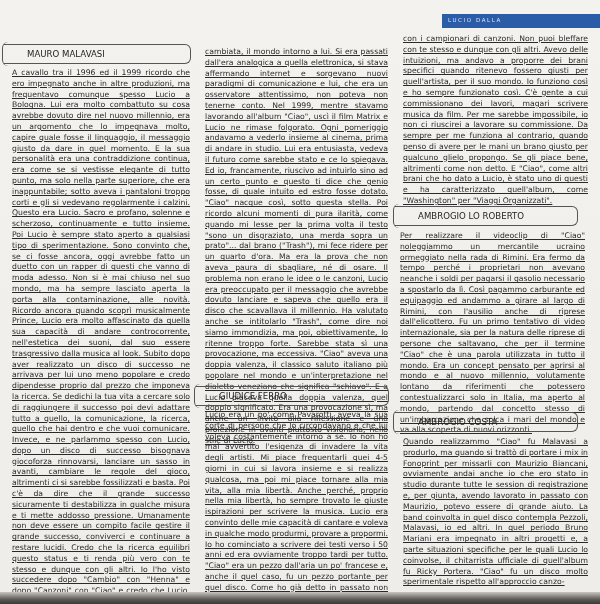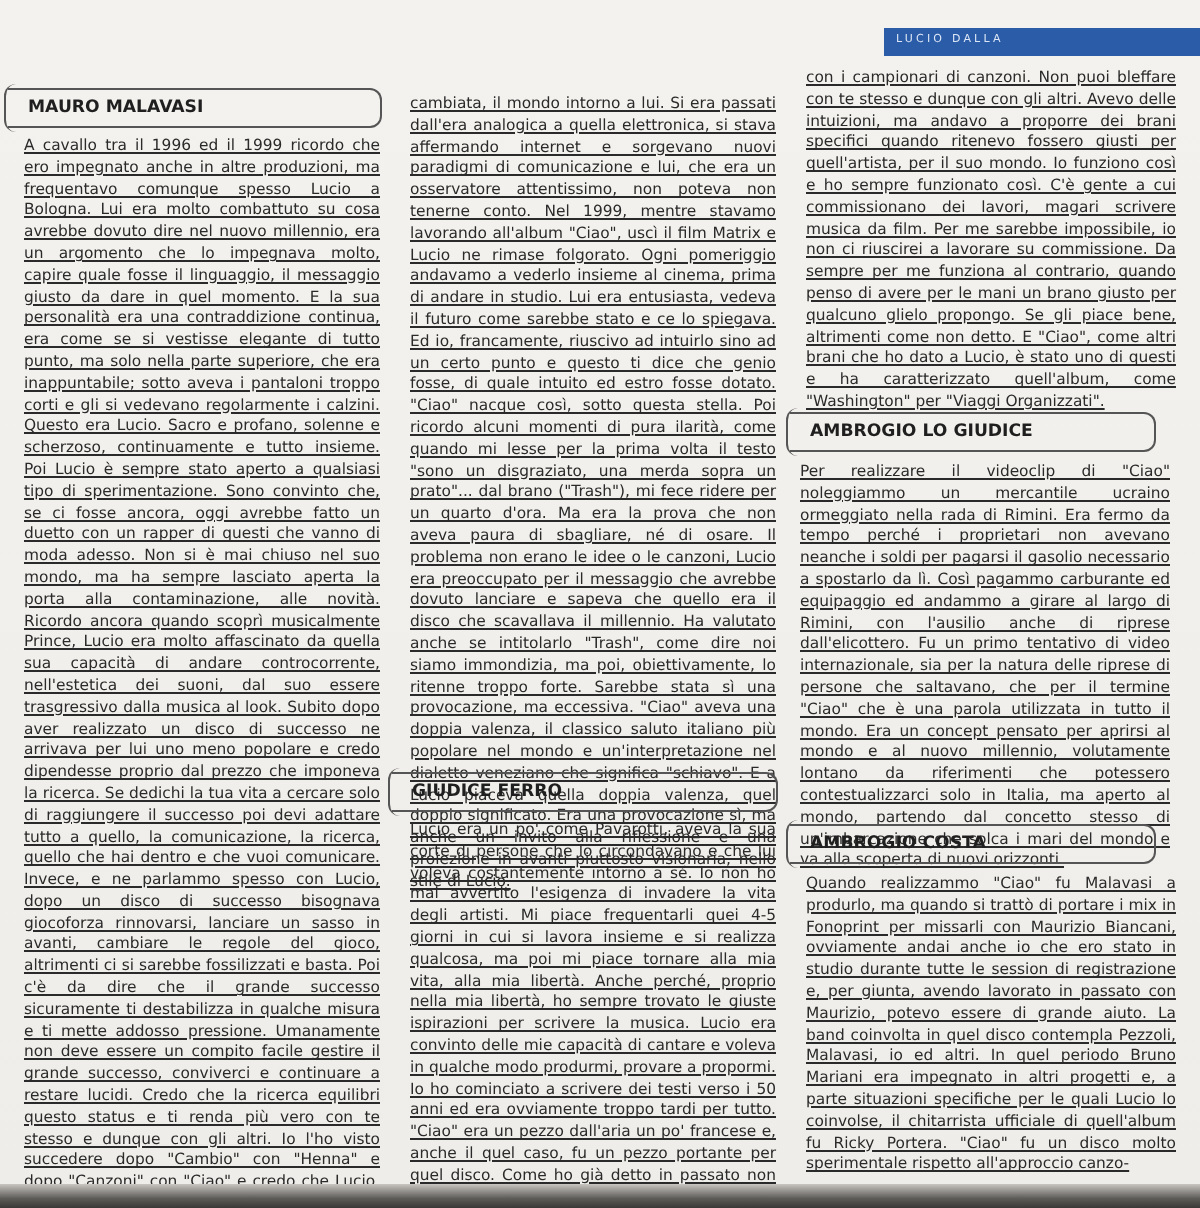--- a/index.html
+++ b/index.html
@@ -27,22 +27,22 @@
   .name-box {
     position: absolute; height: 18px;
     border: 1px solid #555; border-left: none; border-radius: 0 6px 6px 0;
     background: transparent;
   }
   .name-box::before {
     content: ""; position: absolute; left: -2px; top: -3px; width: 6px; height: 24px;
     border-left: 1px solid #555; border-radius: 6px 0 0 6px;
   }
   .name-box span {
-    position: absolute; left: 10px; top: 4px;
-    font-weight: bold; font-size: 8.6px; color: #1f1f1f;
+    position: absolute; left: 23px; top: 4px;
+    font-weight: normal; font-size: 8.6px; color: #1f1f1f;
     font-family: "DejaVu Sans", sans-serif;
     text-align: center;
   }
   .nb1 { left: 4px; top: 44px; width: 186px; }
   .nb2 { left: 196px; top: 386px; width: 192px; }
   .nb3 { left: 395px; top: 206px; width: 182px; }
   .nb4 { left: 395px; top: 412px; width: 182px; }
   .bottom-shadow {
     position: absolute; left: 0; top: 592px; width: 600px; height: 12px;
     background: linear-gradient(180deg, #c9c6c1 0%, #5e5c59 60%, #3a3836 100%);
@@ -69,21 +69,21 @@
   <span>GIUDICE FERRO</span>
 </div>
 <div class="col" style="left:205px; top:410px; width:183px;">
   <p>Lucio era un po' come Pavarotti, aveva la sua corte di persone che lo circondavano e che lui voleva costantemente intorno a sé. Io non ho mai avvertito l'esigenza di invadere la vita degli artisti. Mi piace frequentarli quei 4-5 giorni in cui si lavora insieme e si realizza qualcosa, ma poi mi piace tornare alla mia vita, alla mia libertà. Anche perché, proprio nella mia libertà, ho sempre trovato le giuste ispirazioni per scrivere la musica. Lucio era convinto delle mie capacità di cantare e voleva in qualche modo produrmi, provare a propormi. Io ho cominciato a scrivere dei testi verso i 50 anni ed era ovviamente troppo tardi per tutto. "Ciao" era un pezzo dall'aria un po' francese e, anche il quel caso, fu un pezzo portante per quel disco. Come ho già detto in passato non sono mai andato in giro</p>
 </div>
 
 <div class="col c3">
   <p>con i campionari di canzoni. Non puoi bleffare con te stesso e dunque con gli altri. Avevo delle intuizioni, ma andavo a proporre dei brani specifici quando ritenevo fossero giusti per quell'artista, per il suo mondo. Io funziono così e ho sempre funzionato così. C'è gente a cui commissionano dei lavori, magari scrivere musica da film. Per me sarebbe impossibile, io non ci riuscirei a lavorare su commissione. Da sempre per me funziona al contrario, quando penso di avere per le mani un brano giusto per qualcuno glielo propongo. Se gli piace bene, altrimenti come non detto. E "Ciao", come altri brani che ho dato a Lucio, è stato uno di questi e ha caratterizzato quell'album, come "Washington" per "Viaggi Organizzati".</p>
 </div>
 <div class="name-box nb3">
-  <span>AMBROGIO LO GIUDICE</span>
+  <span>AMBROGIO LO ROBERTO</span>
 </div>
 <div class="col" style="left:400px; top:231px; width:185px;">
   <p>Per realizzare il videoclip di "Ciao" noleggiammo un mercantile ucraino ormeggiato nella rada di Rimini. Era fermo da tempo perché i proprietari non avevano neanche i soldi per pagarsi il gasolio necessario a spostarlo da lì. Così pagammo carburante ed equipaggio ed andammo a girare al largo di Rimini, con l'ausilio anche di riprese dall'elicottero. Fu un primo tentativo di video internazionale, sia per la natura delle riprese di persone che saltavano, che per il termine "Ciao" che è una parola utilizzata in tutto il mondo. Era un concept pensato per aprirsi al mondo e al nuovo millennio, volutamente lontano da riferimenti che potessero contestualizzarci solo in Italia, ma aperto al mondo, partendo dal concetto stesso di un'imbarcazione che solca i mari del mondo e va alla scoperta di nuovi orizzonti.</p>
 </div>
 <div class="name-box nb4">
   <span>AMBROGIO COSTA</span>
 </div>
 <div class="col" style="left:403px; top:437px; width:185px;">
   <p>Quando realizzammo "Ciao" fu Malavasi a produrlo, ma quando si trattò di portare i mix in Fonoprint per missarli con Maurizio Biancani, ovviamente andai anche io che ero stato in studio durante tutte le session di registrazione e, per giunta, avendo lavorato in passato con Maurizio, potevo essere di grande aiuto. La band coinvolta in quel disco contempla Pezzoli, Malavasi, io ed altri. In quel periodo Bruno Mariani era impegnato in altri progetti e, a parte situazioni specifiche per le quali Lucio lo coinvolse, il chitarrista ufficiale di quell'album fu Ricky Portera. "Ciao" fu un disco molto sperimentale rispetto all'approccio canzo-</p>
 </div>

